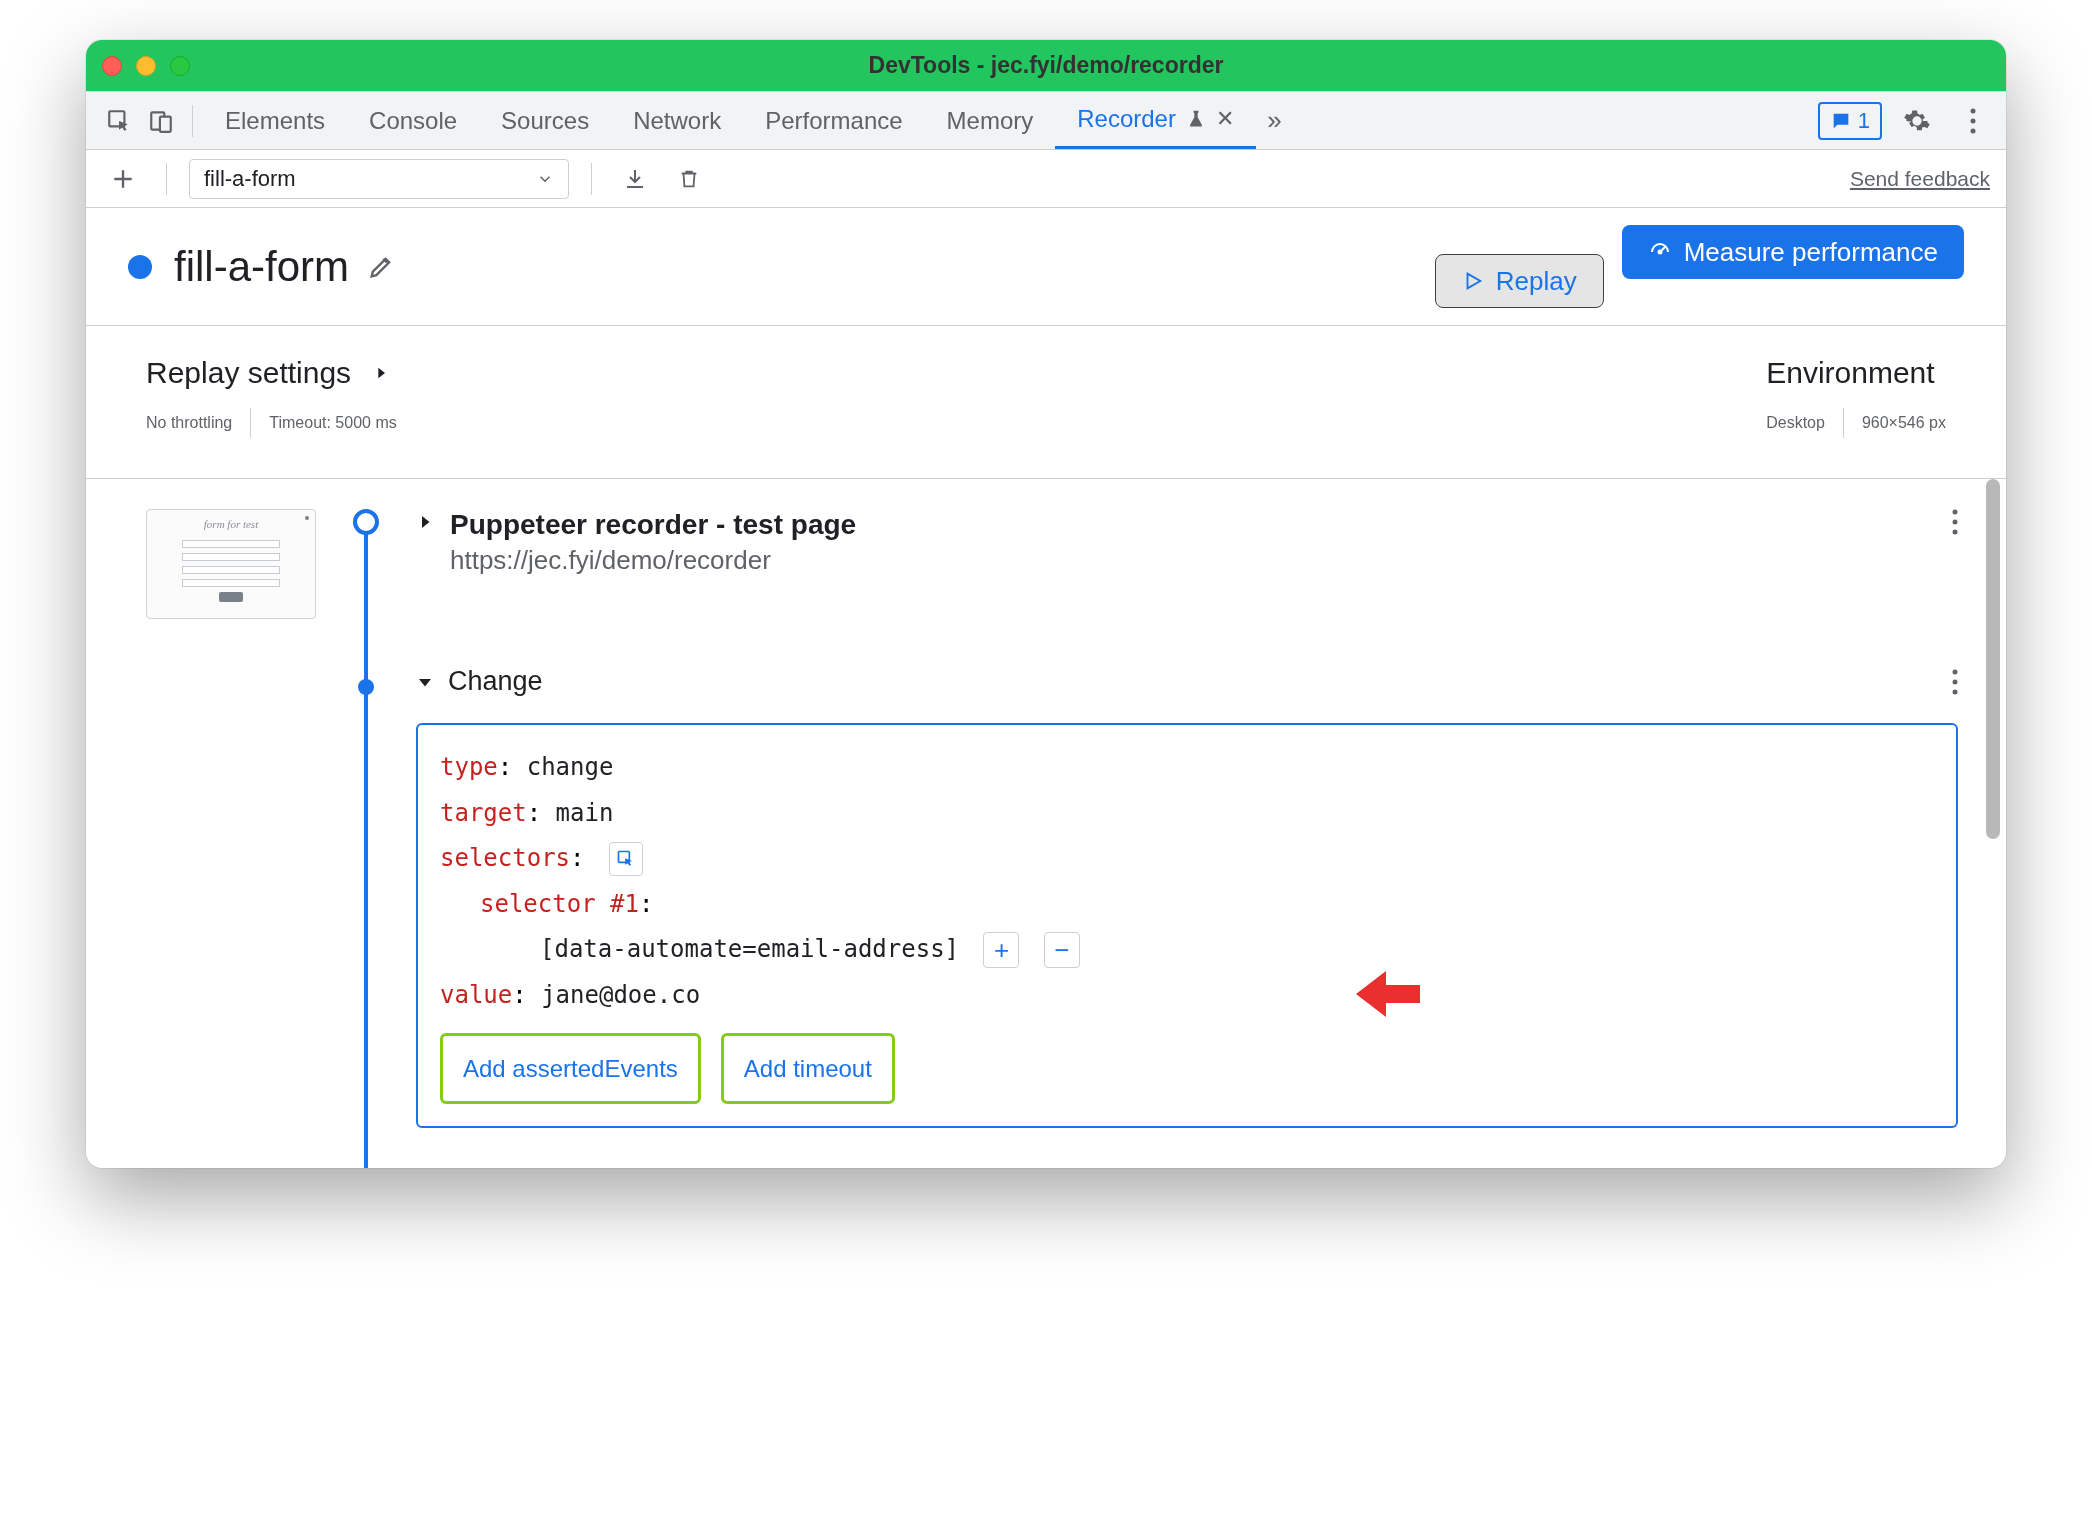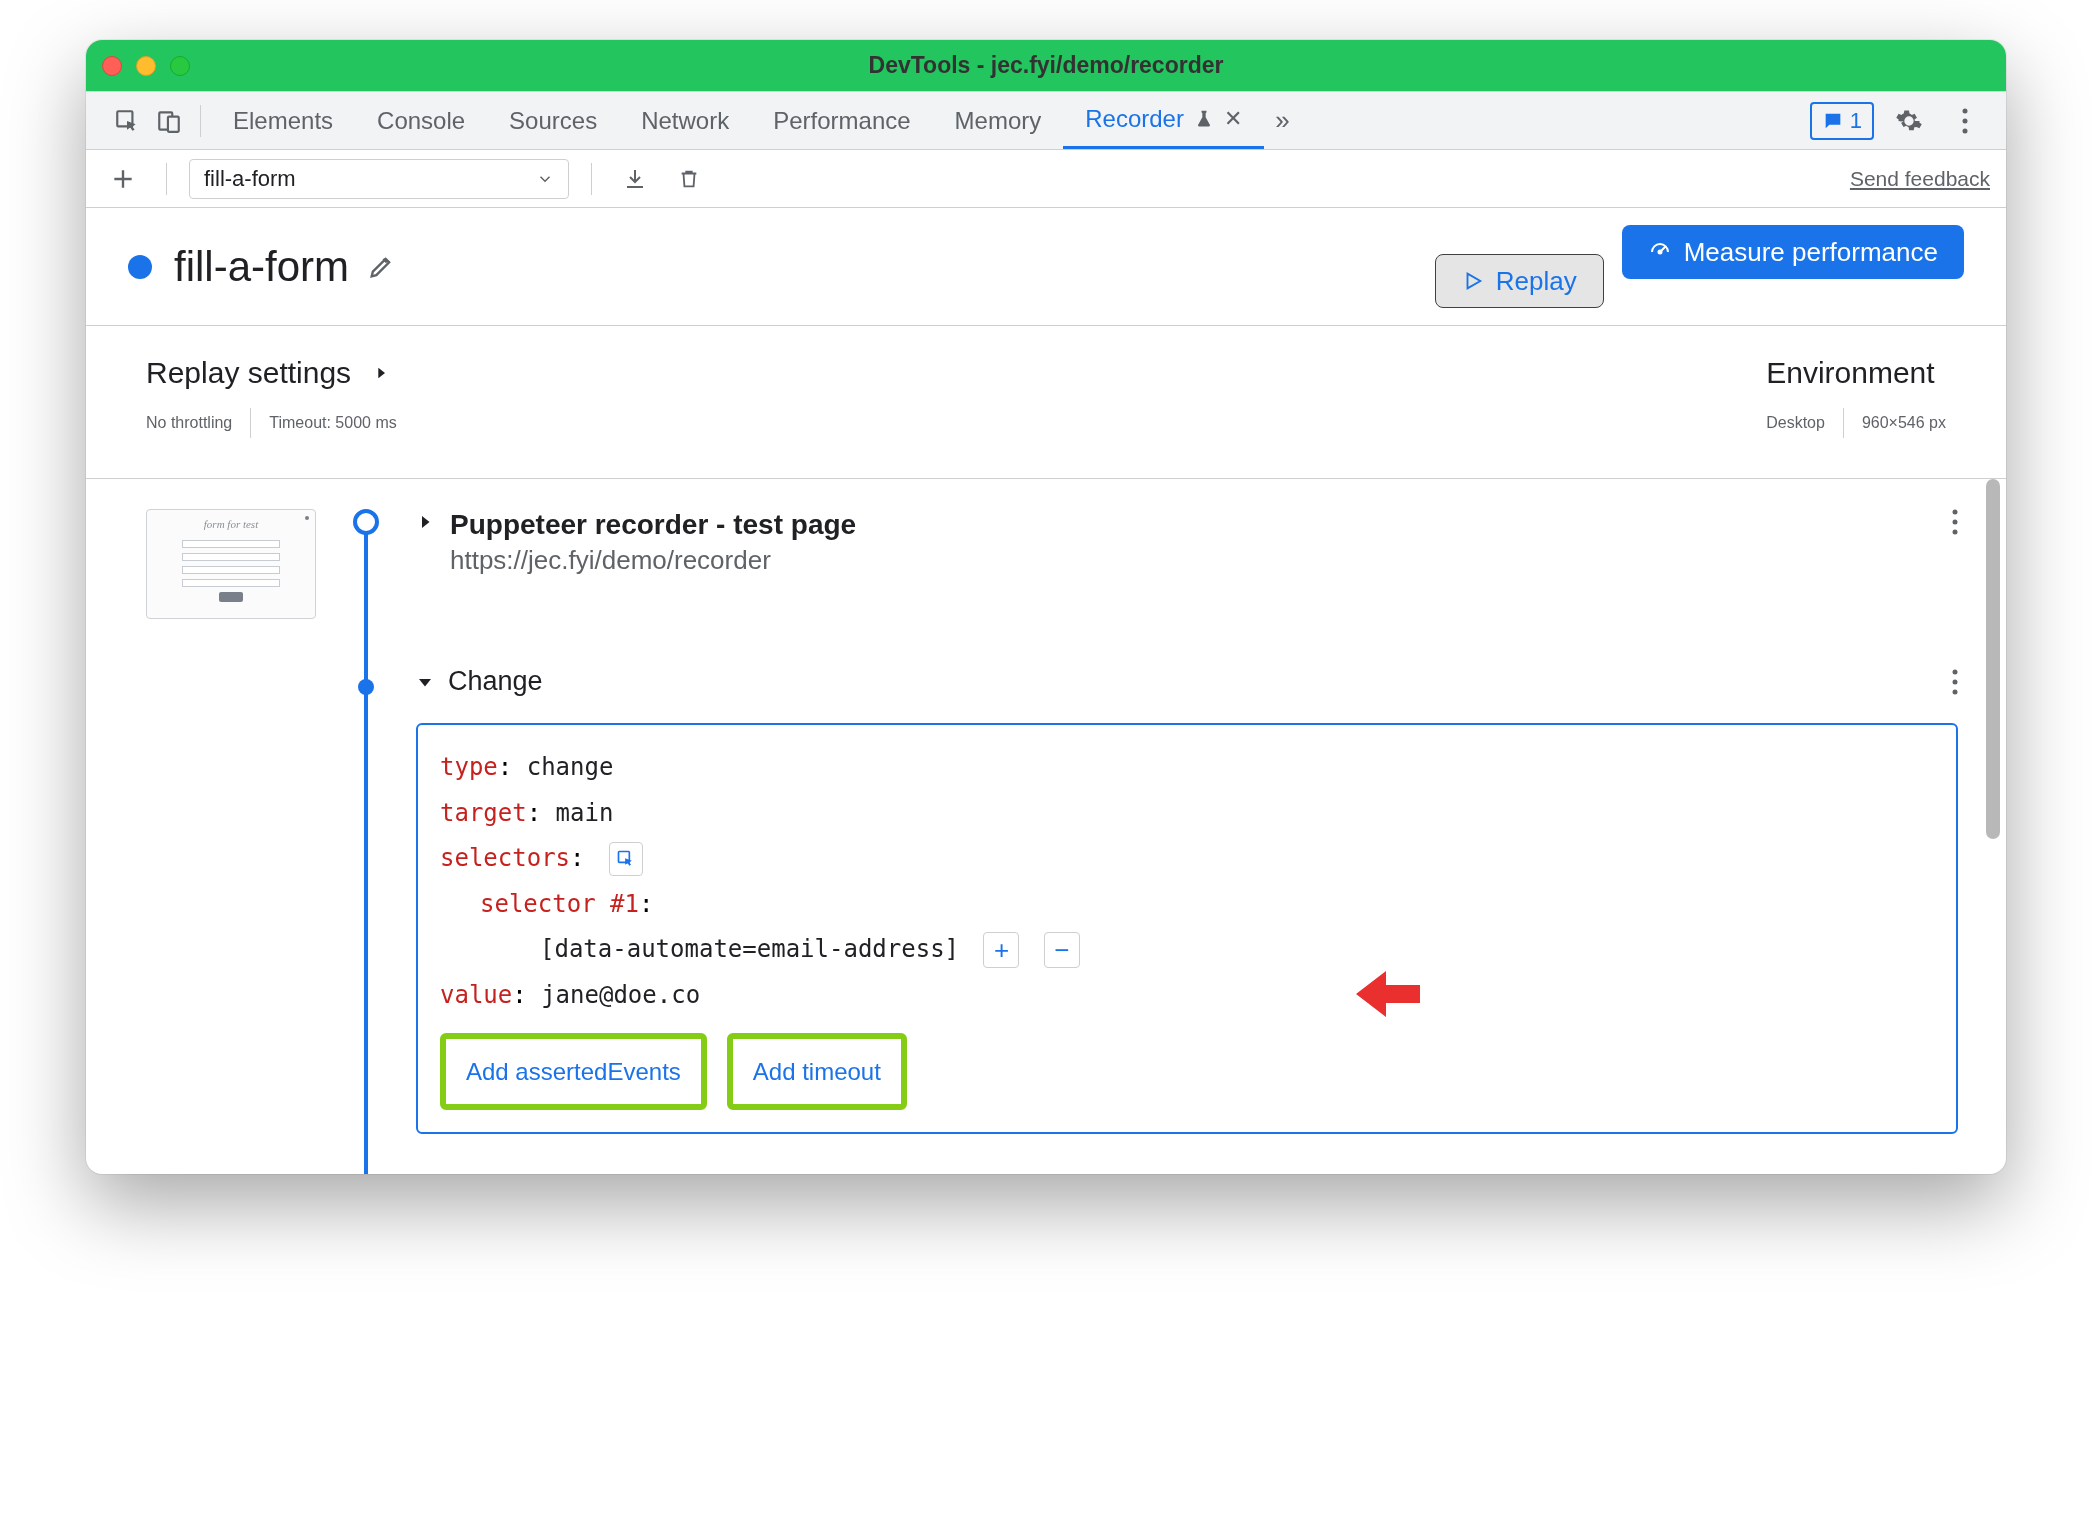--- a/index.html
+++ b/index.html
@@ -36,21 +36,21 @@
 .dot.yellow { background:#febc2e; border:1px solid #dea123;}
 .dot.green { background:#28c840; border:1px solid #1aab29;}
 .title { position:absolute; left:0; right:0; text-align:center; font-size:23px; font-weight:600; color:#323232; }
 
 .tabsbar {
   height: 58px;
   display:flex;
   align-items:center;
   background:#f1f3f4;
   border-bottom:1px solid #cfcfcf;
-  padding: 0 20px;
+  padding: 0 12px;
 }
 .tabsbar .iconbtn { width:42px; height:42px; display:flex; align-items:center; justify-content:center; color:#5f6368; border-radius:4px; }
 .vdiv { width:1px; height:32px; background:#cfcfcf; margin:0 10px; }
 .tab { padding: 0 22px; height:100%; display:flex; align-items:center; gap:10px; font-size:24px; color:#5f6368; cursor:pointer; }
 .tab.active { color:#1a73e8; border-bottom:3px solid #1a73e8; font-weight:400; }
 .chevmore { width:36px; display:flex; align-items:center; justify-content:center; color:#5f6368; font-size:26px; }
 .rightgroup { margin-left:auto; display:flex; align-items:center; gap:14px; }
 .msgbtn { border:2px solid #1a73e8; color:#1a73e8; border-radius:4px; padding:4px 10px; display:flex; align-items:center; gap:6px; font-size:22px; font-weight:500; }
 
 .toolbar {
@@ -129,21 +129,21 @@
   font-size:24px;
   line-height:1.9;
 }
 .k { color:#c5221f; }
 .v { color:#202124; }
 .indent1 { padding-left:40px; }
 .indent2 { padding-left:100px; }
 .pickericon { display:inline-flex; width:34px; height:34px; border:1px solid #cfcfcf; border-radius:4px; align-items:center; justify-content:center; color:#1a73e8; vertical-align:middle; margin-left:10px; }
 .sqbtn { display:inline-flex; width:36px; height:36px; border:1px solid #cfcfcf; border-radius:4px; align-items:center; justify-content:center; color:#1a73e8; font-size:26px; vertical-align:middle; margin-left:10px; font-family:-apple-system,sans-serif; font-weight:400; }
 .addbtns { display:flex; gap:20px; margin-top:14px; }
-.addbtn { border:6px solid #84cc16; border-radius:6px; padding:10px 20px; color:#1a73e8; font-size:24px; font-family:-apple-system,sans-serif; cursor:pointer; }
+.addbtn { border:3px solid #84cc16; border-radius:6px; padding:10px 20px; color:#1a73e8; font-size:24px; font-family:-apple-system,sans-serif; cursor:pointer; }
 
 .redarrow {
   position:absolute;
   width:64px;
   height:50px;
   left:1270px;
   top:490px;
   color:#ea2f2f;
 }
 .scrollbar {

